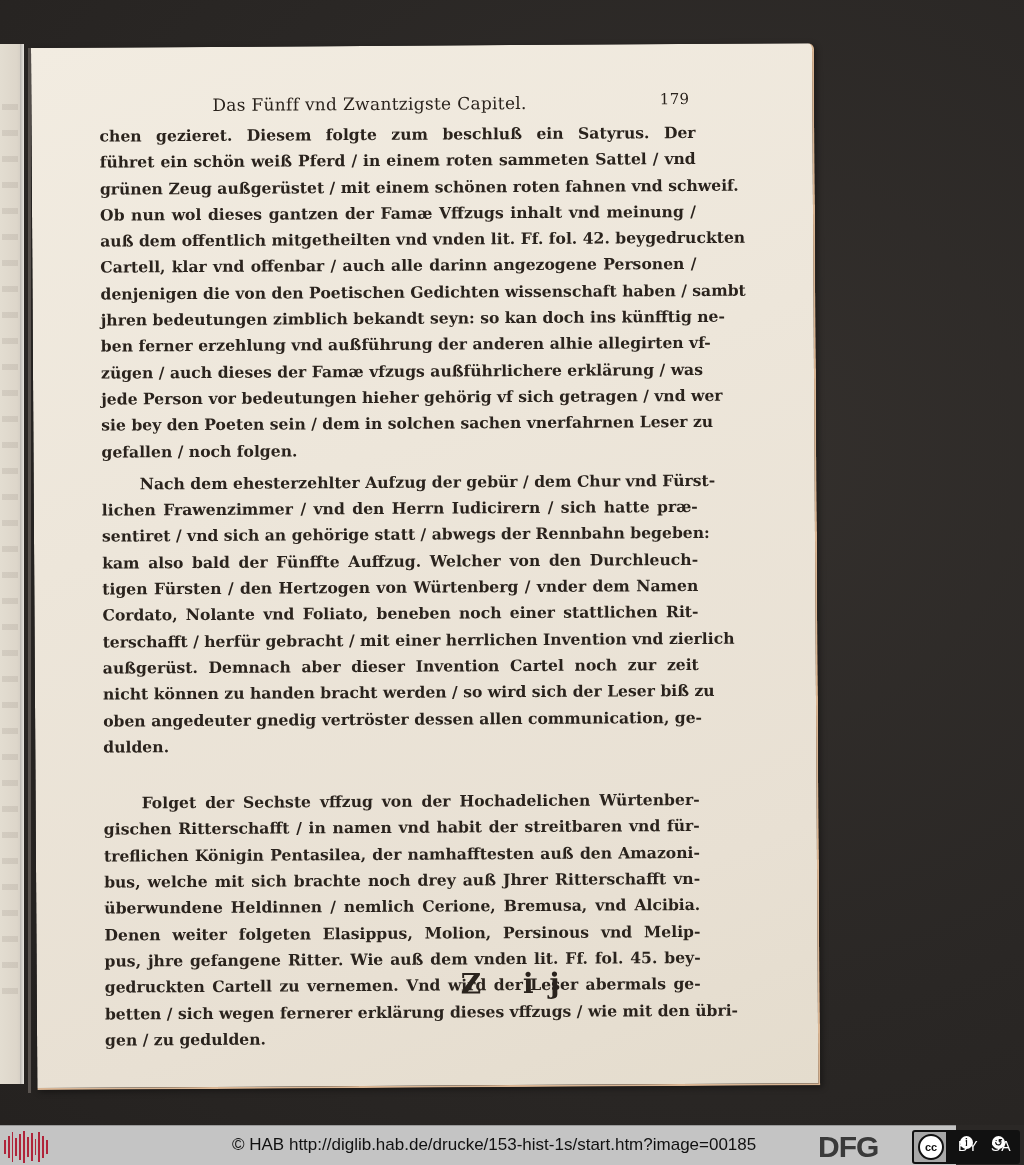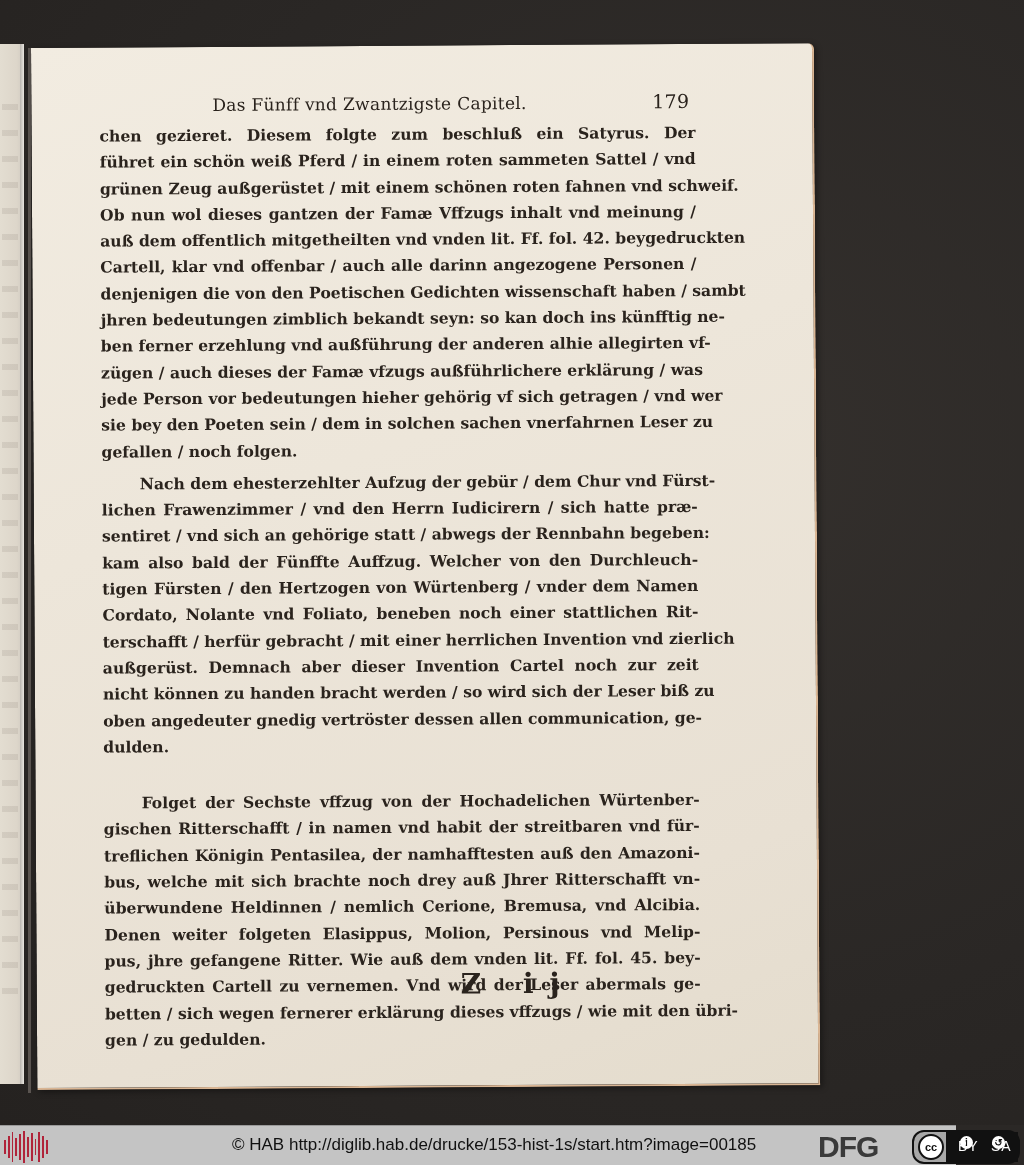--- a/index.html
+++ b/index.html
@@ -73,21 +73,21 @@
     }
     .running-head .title {
       position: absolute;
       left: 113px;
       top: 4px;
     }
     .running-head .page-num {
       position: absolute;
       right: 6px;
       top: 2px;
-      font-size: 19px;
+      font-size: 15px;
     }
     .para {
       font-size: 15.6px;
       line-height: 26.3px;
       font-weight: bold;
       text-align: justify;
       margin: 0;
     }
     .line {
       display: block;
@@ -147,21 +147,21 @@
       line-height: 32px;
       color: #3a3a3a;
       letter-spacing: -1px;
     }
     .cc-badge {
       position: absolute;
       left: 912px; top: 4px;
       width: 108px; height: 34px;
       background: #a8a8a8;
       border: 2px solid #111;
-      border-radius: 12px;
+      border-radius: 3px;
       box-sizing: border-box;
     }
     .cc-badge .cc-circle {
       position: absolute;
       left: 4px; top: 2px;
       width: 26px; height: 26px;
       border-radius: 50%;
       background: #fff;
       border: 2px solid #111;
       box-sizing: border-box;

